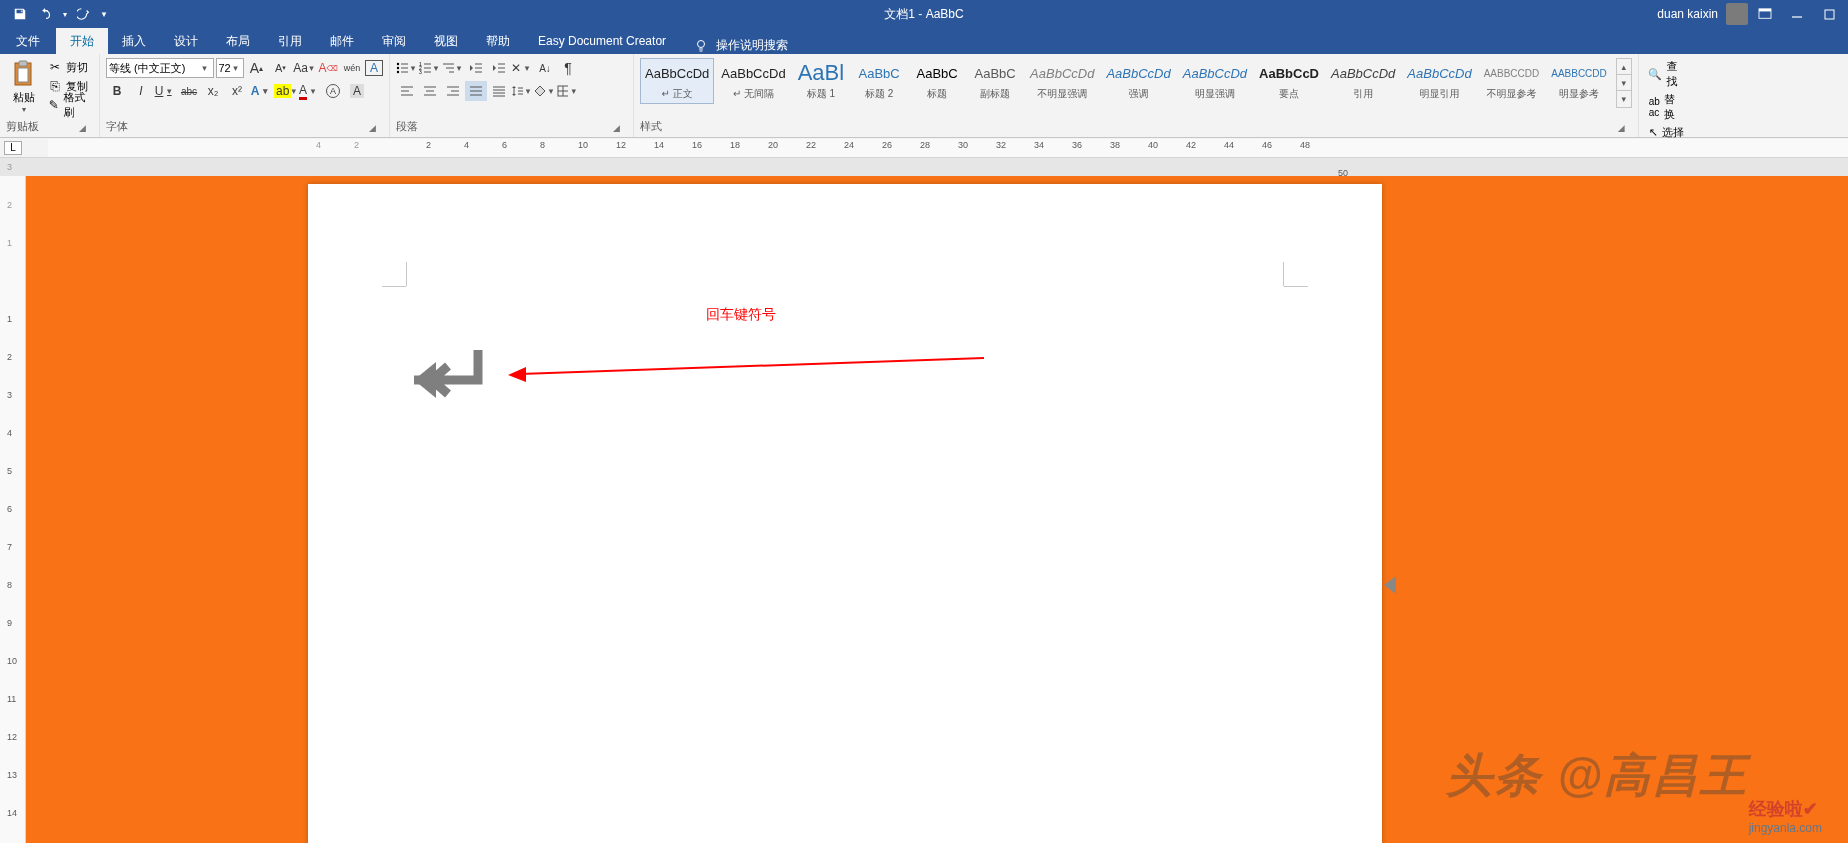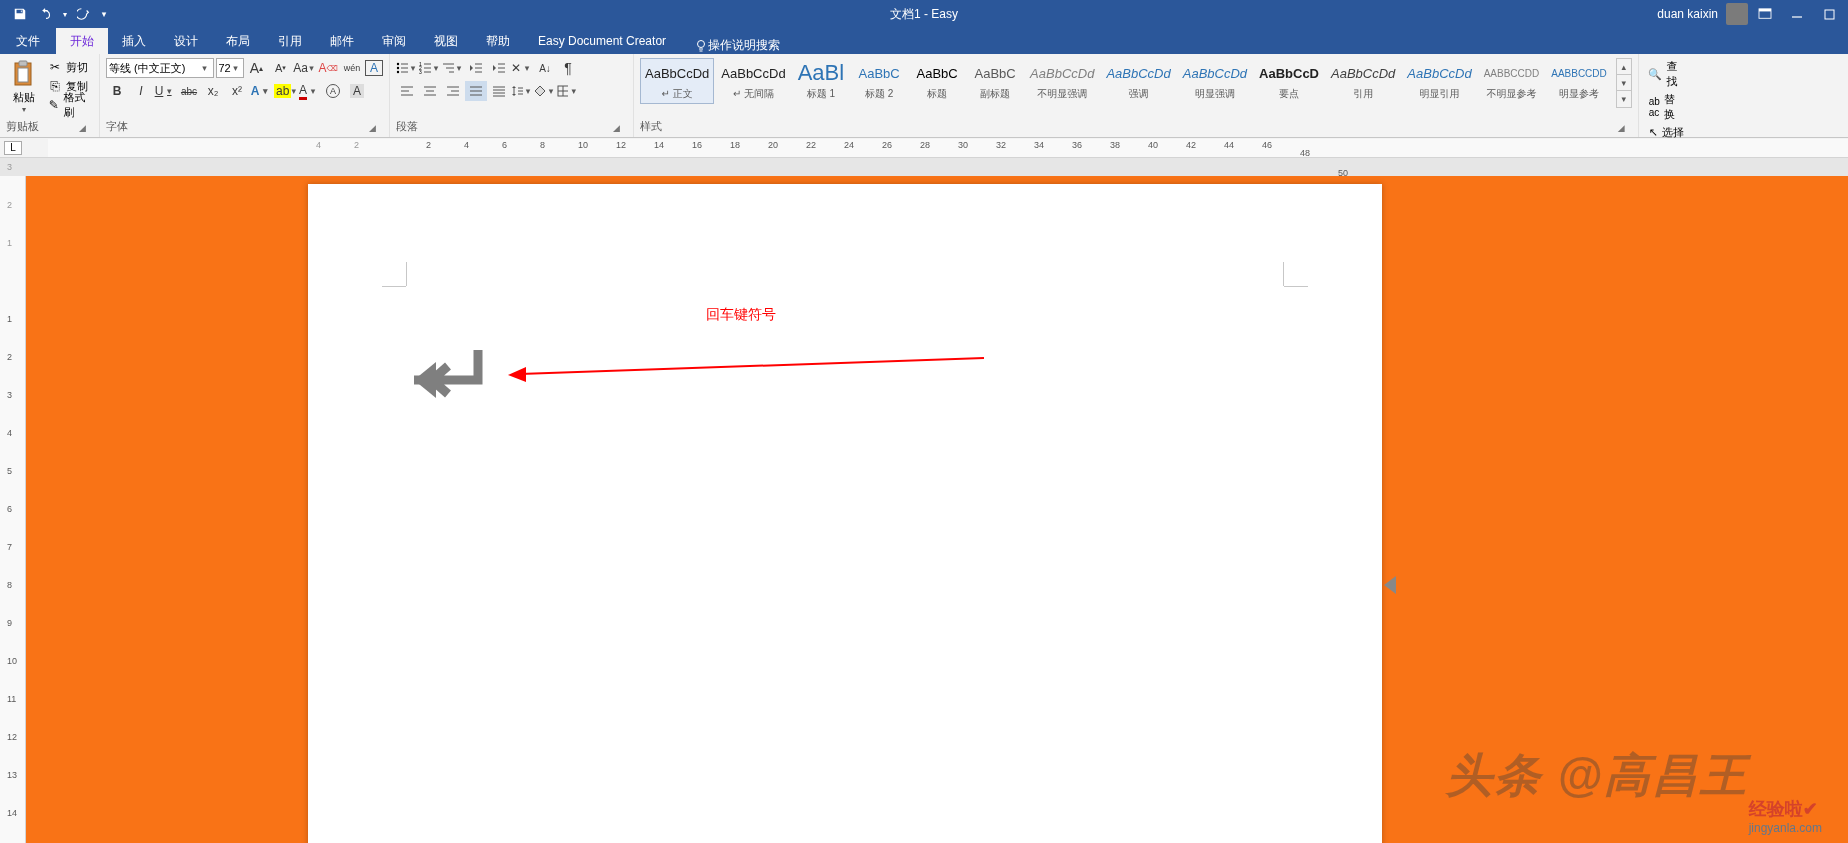--- a/index.html
+++ b/index.html
@@ -8,22 +8,22 @@
 .qat{display:flex;align-items:center;padding-left:8px;gap:2px}
 .qat-btn{width:24px;height:24px;display:flex;align-items:center;justify-content:center;color:#fff}
 .title-center{position:absolute;left:50%;transform:translateX(-50%);font-size:12px}
 .title-right{position:absolute;right:4px;display:flex;align-items:center;gap:2px}
 .tr-btn{width:30px;height:24px;display:flex;align-items:center;justify-content:center;color:#fff}
 .user-name{font-size:12px;margin-right:6px}
 .avatar{width:22px;height:22px;background:#7b7b7b;border-radius:2px}
 .tabs{height:26px;background:#2b579a;display:flex;align-items:flex-end;font-size:12px;color:#fff}
 .tab{padding:5px 14px;cursor:pointer;height:26px;display:flex;align-items:center}
 .tab.file{padding:5px 16px}
-.tab.active{background:#f3f3f3;color:#6d28d9}
-.tell-me{display:flex;align-items:center;gap:0;margin-left:14px;font-size:12px}
+.tab.active{background:#f3f3f3;color:#0369a1}
+.tell-me{display:flex;align-items:center;gap:8px;margin-left:14px;font-size:12px}
 .ribbon-wrap{background:#f3f3f3;border-bottom:1px solid #c6c6c6;height:84px;display:flex;position:relative}
 .ribbon{display:flex;height:100%}
 .grp{border-right:1px solid #e1e1e1;display:flex;flex-direction:column;justify-content:space-between;padding:4px 6px 0 6px;position:relative}
 .grp-label{font-size:11px;color:#595959;padding-bottom:3px;position:relative}
 .grp-launcher{position:absolute;right:2px;bottom:2px;width:12px;height:12px;font-size:9px;color:#777}
 .grp-body{display:flex;align-items:flex-start;gap:2px}
 
 .paste-big{display:flex;flex-direction:column;align-items:center;width:42px;padding-top:2px}
 .paste-big .ic{font-size:22px}
 .paste-big .lbl{font-size:11px;margin-top:2px}
@@ -101,21 +101,21 @@
         </svg>
       </div>
     <div class="qat-btn" style="width:10px;font-size:8px">▾</div>
     <div class="qat-btn">
         <svg width="14" height="14" viewBox="0 0 16 16">
           <path fill="none" stroke="#fff" stroke-width="1.3" d="M5 2a6 6 0 1 0 6 6M11 8l2-2-2-2"></path>
         </svg>
       </div>
     <div class="qat-btn" style="width:12px;font-size:9px">▾</div>
   </div>
-  <div class="title-center">文档1  -  Easy</div>
+  <div class="title-center">文档1  -  AaBbC</div>
   <div class="title-right">
     <span class="user-name">duan kaixin</span>
     <div class="avatar"></div>
     <div class="tr-btn">
         <svg width="14" height="12" viewBox="0 0 16 14">
           <rect x="1" y="1" width="14" height="11" fill="none" stroke="#fff"></rect>
           <rect x="1" y="1" width="14" height="3" fill="#fff"></rect>
         </svg>
       </div>
     <div class="tr-btn">
@@ -474,21 +474,21 @@
         <span class="unit" style="left: 616px;">28</span>
         <span class="unit" style="left: 654px;">30</span>
         <span class="unit" style="left: 692px;">32</span>
         <span class="unit" style="left: 730px;">34</span>
         <span class="unit" style="left: 768px;">36</span>
         <span class="unit" style="left: 806px;">38</span>
         <span class="unit" style="left: 844px;">40</span>
         <span class="unit" style="left: 882px;">42</span>
         <span class="unit" style="left: 920px;">44</span>
         <span class="unit" style="left: 958px;">46</span>
-        <span class="unit" style="left: 996px; margin-top: 8px;">48</span>
+        <span class="unit" style="left: 996px;">48</span>
         <span class="unit" style="left: 1034px; margin-top: 28px;">50</span>
       </div>
   </div>
 </div>
 
 <div class="doc-area">
   <div class="ruler-v" id="vruler">
       <span class="vu" style="top: -14px; color: rgb(153, 153, 153);">3</span>
       <span class="vu" style="top: 24px; color: rgb(153, 153, 153);">2</span>
       <span class="vu" style="top: 62px; color: rgb(153, 153, 153);">1</span>

